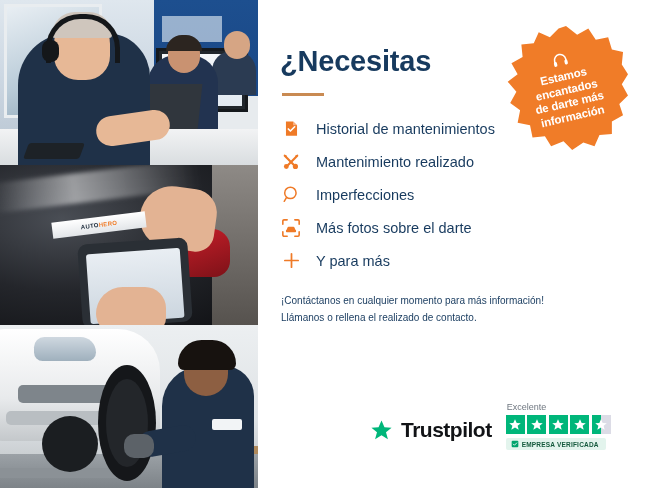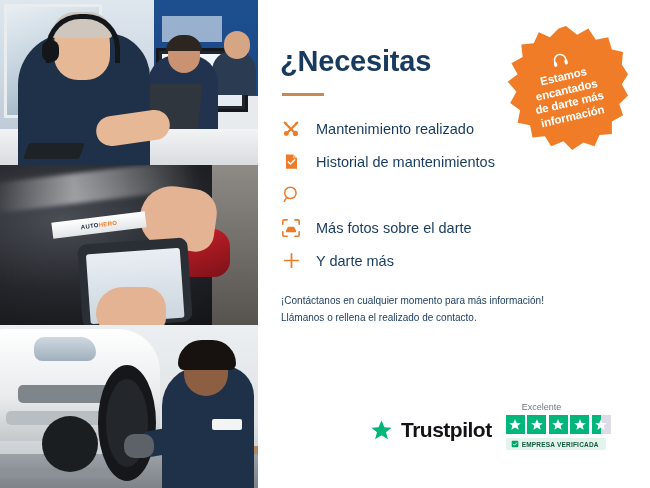--- a/index.html
+++ b/index.html
@@ -379,21 +379,21 @@
   .tp-word {
     font-size: 21px;
     font-weight: bold;
     color: #111316;
     letter-spacing: -.5px;
   }
   .tp-right { text-align: left; }
   .tp-excelente {
     font-size: 9px;
     color: #6f7780;
-    margin: 0 0 3px 16px;
+    margin: 0 0 3px 1px;
   }
   .tp-stars { display: flex; gap: 2.5px; }
   .tp-star {
     width: 19px; height: 19px;
     background: #00b67a;
     display: flex; align-items: center; justify-content: center;
     position: relative;
   }
   .tp-star.half { background: #dcdce6; }
   .tp-star.half::before {
@@ -501,50 +501,51 @@
 encantados
 de darte más
 información</div>
       </div>
     </div>
 
     <ul class="features">
 
       <li class="feature">
         <span class="feature-icon">
+          <svg width="19" height="19" viewBox="0 0 24 24">
+            <path d="M5 3h9l5 5v13a0 0 0 0 1 0 0H5z" fill="#ef7a27"></path>
+            <path d="M14 3l5 5h-5z" fill="#f8b183"></path>
+            <path d="M8 12.6l2.6 2.6L16 9.8" fill="none" stroke="#ffffff" stroke-width="2.1" stroke-linecap="round" stroke-linejoin="round"></path>
+          </svg>
+        </span>
+        <span class="feature-label">Historial de mantenimientos</span>
+      </li>
+
+      <li class="feature">
+        <span class="feature-icon">
           <svg width="20" height="20" viewBox="0 0 24 24">
             <path d="M4.5 4.5l11 11" stroke="#ef7a27" stroke-width="2.6" stroke-linecap="round"></path>
             <path d="M19.5 4.5l-11 11" stroke="#ef7a27" stroke-width="2.6" stroke-linecap="round"></path>
             <circle cx="17.3" cy="17.3" r="3.1" fill="#ef7a27"></circle>
             <circle cx="6.4" cy="17.4" r="2.9" fill="#ef7a27"></circle>
             <path d="M3.4 3.4l3.2.4.4 3.2" fill="#ef7a27"></path>
             <path d="M20.6 3.4l-3.2.4-.4 3.2" fill="#ef7a27"></path>
           </svg>
         </span>
         <span class="feature-label">Mantenimiento realizado</span>
       </li>
 
       <li class="feature">
         <span class="feature-icon">
           <svg width="19" height="19" viewBox="0 0 24 24">
-            <path d="M5 3h9l5 5v13a0 0 0 0 1 0 0H5z" fill="#ef7a27"></path>
-            <path d="M14 3l5 5h-5z" fill="#f8b183"></path>
-            <path d="M8 12.6l2.6 2.6L16 9.8" fill="none" stroke="#ffffff" stroke-width="2.1" stroke-linecap="round" stroke-linejoin="round"></path>
-          </svg>
-        </span>
-        <span class="feature-label">Historial de mantenimientos</span>
-      </li>
-
-      <li class="feature">
-        <span class="feature-icon">
-          <svg width="19" height="19" viewBox="0 0 24 24">
             <circle cx="10.6" cy="10" r="7.2" fill="none" stroke="#ef7a27" stroke-width="1.9"></circle>
             <path d="M5.6 15.8L2.8 20.6" stroke="#ef7a27" stroke-width="1.9" stroke-linecap="round"></path>
           </svg>
         </span>
+        <span class="feature-label">Imperfecciones</span>
       </li>
 
       <li class="feature">
         <span class="feature-icon">
           <svg width="20" height="20" viewBox="0 0 24 24">
             <path d="M2.2 7.4V3.6a1.4 1.4 0 0 1 1.4-1.4h3.8" fill="none" stroke="#ef7a27" stroke-width="1.9" stroke-linecap="round"></path>
             <path d="M21.8 7.4V3.6a1.4 1.4 0 0 0-1.4-1.4h-3.8" fill="none" stroke="#ef7a27" stroke-width="1.9" stroke-linecap="round"></path>
             <path d="M2.2 16.6v3.8a1.4 1.4 0 0 0 1.4 1.4h3.8" fill="none" stroke="#ef7a27" stroke-width="1.9" stroke-linecap="round"></path>
             <path d="M21.8 16.6v3.8a1.4 1.4 0 0 1-1.4 1.4h-3.8" fill="none" stroke="#ef7a27" stroke-width="1.9" stroke-linecap="round"></path>
             <path d="M6.6 14.6l1.1-3a1.6 1.6 0 0 1 1.5-1h5.6a1.6 1.6 0 0 1 1.5 1l1.1 3z" fill="#ef7a27"></path>
@@ -553,21 +554,21 @@
         </span>
         <span class="feature-label">Más fotos sobre el darte</span>
       </li>
 
       <li class="feature">
         <span class="feature-icon">
           <svg width="19" height="19" viewBox="0 0 24 24">
             <path d="M12 3.6v16.8M3.6 12h16.8" stroke="#ef7a27" stroke-width="2.2" stroke-linecap="round"></path>
           </svg>
         </span>
-        <span class="feature-label">Y darte más</span>
+        <span class="feature-label">Y para más</span>
       </li>
 
     </ul>
 
     <div class="contact">
       <div>¡Contáctanos en cualquier momento para más información!</div>
       <div>Llámanos o rellena el realizado de contacto.</div>
     </div>
 
     <div class="trustpilot">

